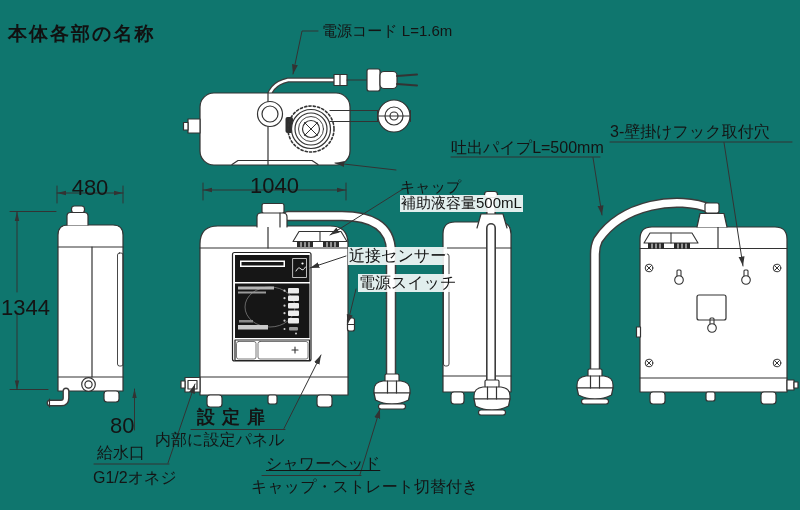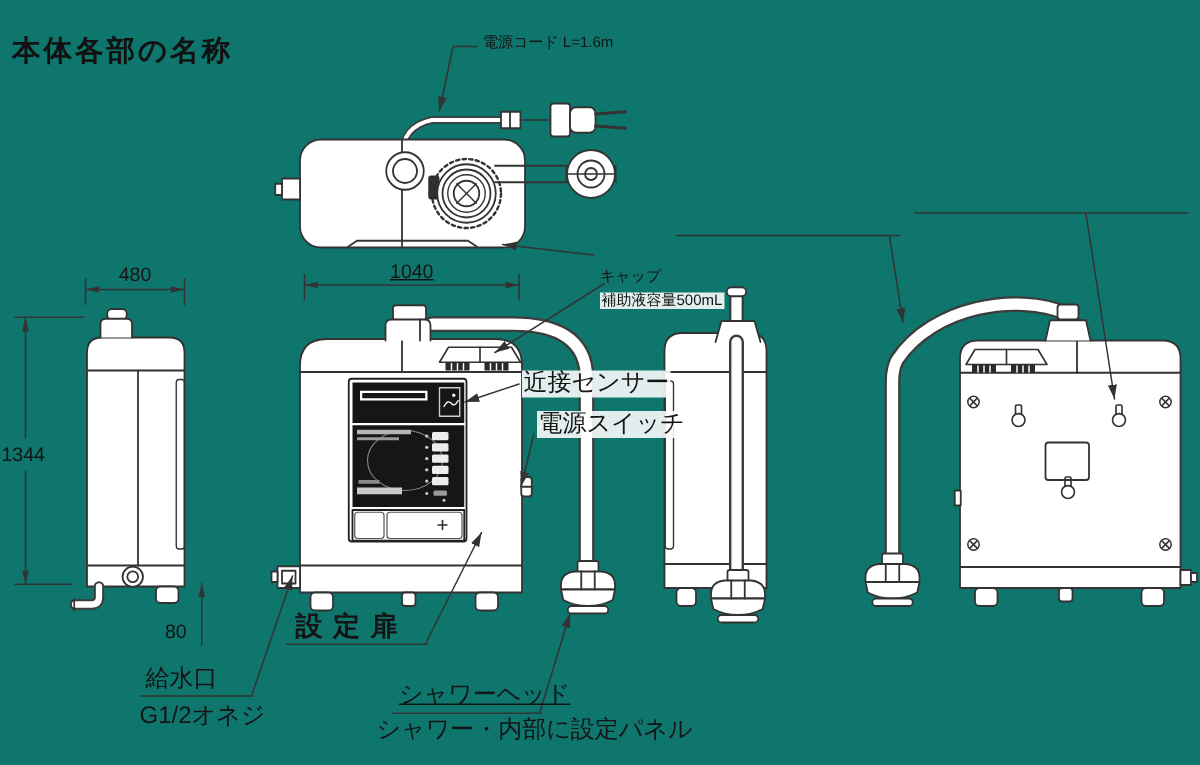--- a/index.html
+++ b/index.html
@@ -1,23 +1,23 @@
 <!DOCTYPE html>
 <html><head>
 <meta charset="utf-8">
 <style>
   html,body{margin:0;padding:0;background:#fff;}
   .page{position:relative;width:800px;height:510px;background:#0f766e;overflow:hidden;
         font-family:"Liberation Sans","DejaVu Sans",sans-serif;color:#1a1a1a;}
   svg{position:absolute;left:0;top:0;}
   .lbl{position:absolute;font-size:16px;line-height:1.1;white-space:nowrap;color:#141414;}
-  .lbl.s15{font-size:10px;}
+  .lbl.s15{font-size:15px;}
   .lbl.bgw{background:rgba(255,255,255,.88);padding:0 1px;}
   .title{position:absolute;left:8px;top:21px;font-size:19px;font-weight:bold;letter-spacing:2px;color:#111;}
-  .dim{position:absolute;font-size:13px;color:#141414;}
+  .dim{position:absolute;font-size:22px;color:#141414;}
   .dim.ctr{text-align:center;}
 </style>
 </head>
 <body>
 
 <div class="page">
 
 <svg width="800" height="510" viewBox="0 0 800 510">
 <defs>
   <marker id="arr" markerWidth="11" markerHeight="8" refX="9.5" refY="4" orient="auto" markerUnits="userSpaceOnUse">
@@ -261,28 +261,31 @@
     <line x1="168" y1="463" x2="195" y2="384" marker-end="url(#arr)"></line>
     <line x1="262" y1="475.5" x2="361" y2="475.5"></line>
     <line x1="360" y1="474.5" x2="380" y2="409" marker-end="url(#arr)"></line>
   </g>
 </g>
 </svg>
 
 <div class="title">本体各部の名称</div>
 
 <div class="lbl s15" style="left:322px;top:23px;">電源コード L=1.6m</div>
+<div class="lbl" style="left:451px;top:139px;">吐出パイプL=500mm</div>
+<div class="lbl" style="left:610px;top:123px;">3-壁掛けフック取付穴</div>
 <div class="lbl s15" style="left:400px;top:179px;">キャップ</div>
 <div class="lbl s15 bgw" style="left:400px;top:195px;">補助液容量500mL</div>
 <div class="lbl bgw" style="left:358px;top:274px;">電源スイッチ</div>
 <div class="lbl bgw" style="left:348px;top:247px;">近接センサー</div>
 <div class="lbl" style="left:197px;top:408px;font-size:18px;letter-spacing:7px;font-weight:bold;">設定扉</div>
+<div class="lbl" style="left:155px;top:431px;">内部に設定パネル</div>
 <div class="lbl" style="left:97px;top:444px;">給水口</div>
 <div class="lbl" style="left:93px;top:469px;">G1/2オネジ</div>
 <div class="lbl" style="left:266px;top:455px;text-decoration:underline;">シャワーヘッド</div>
-<div class="lbl" style="left:251px;top:478px;">シャワー・内部に設定パネル</div>
+<div class="lbl" style="left:251px;top:478px;">キャップ・ストレート切替付き</div>
 
 <div class="dim ctr" style="left:57px;top:175px;width:66px;">480</div>
-<div class="dim ctr" style="left:203px;top:173px;width:143px;text-decoration:underline;">1040</div>
+<div class="dim ctr" style="left:203px;top:173px;width:143px;">1040</div>
 <div class="dim" style="left:1px;top:295px;">1344</div>
 <div class="dim" style="left:110px;top:413px;">80</div>
 
 </div>
 
 </body></html>

